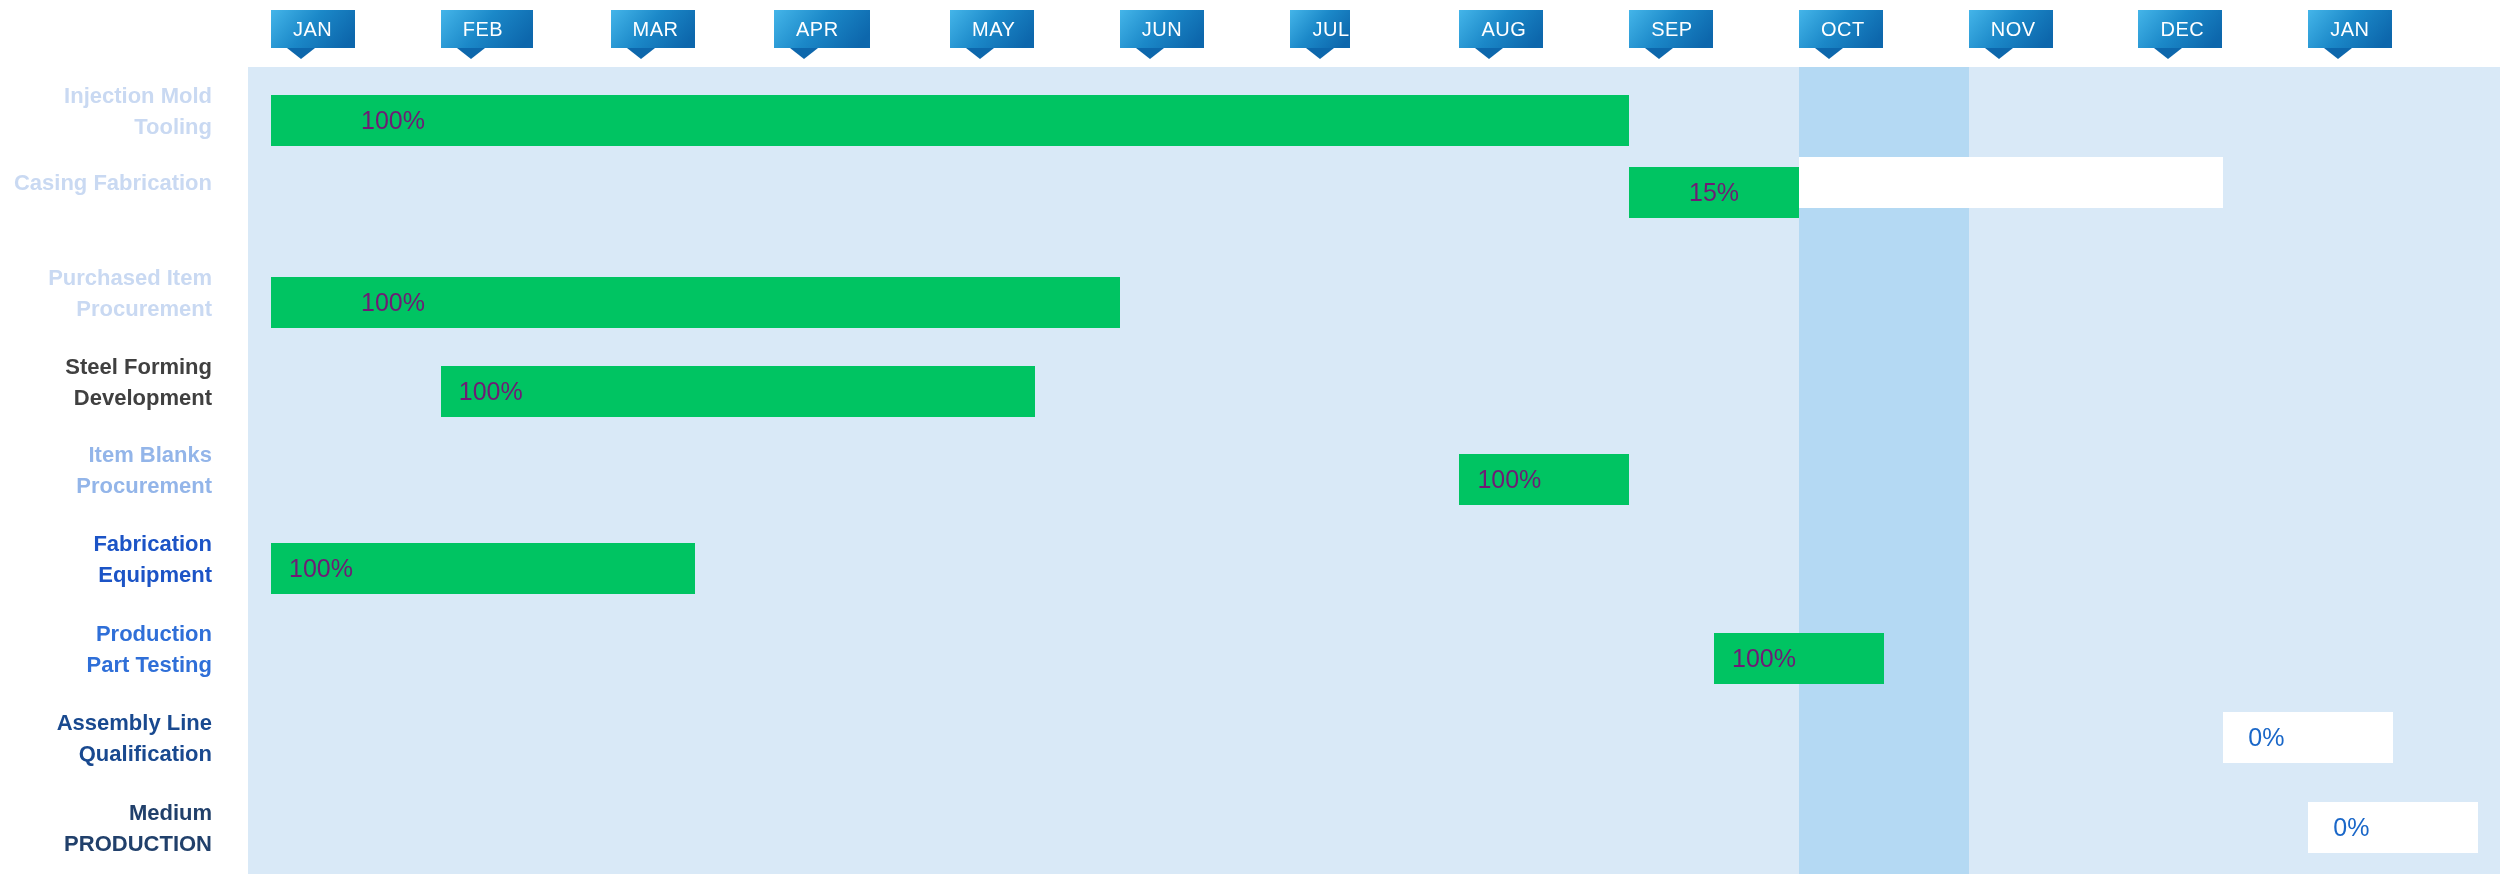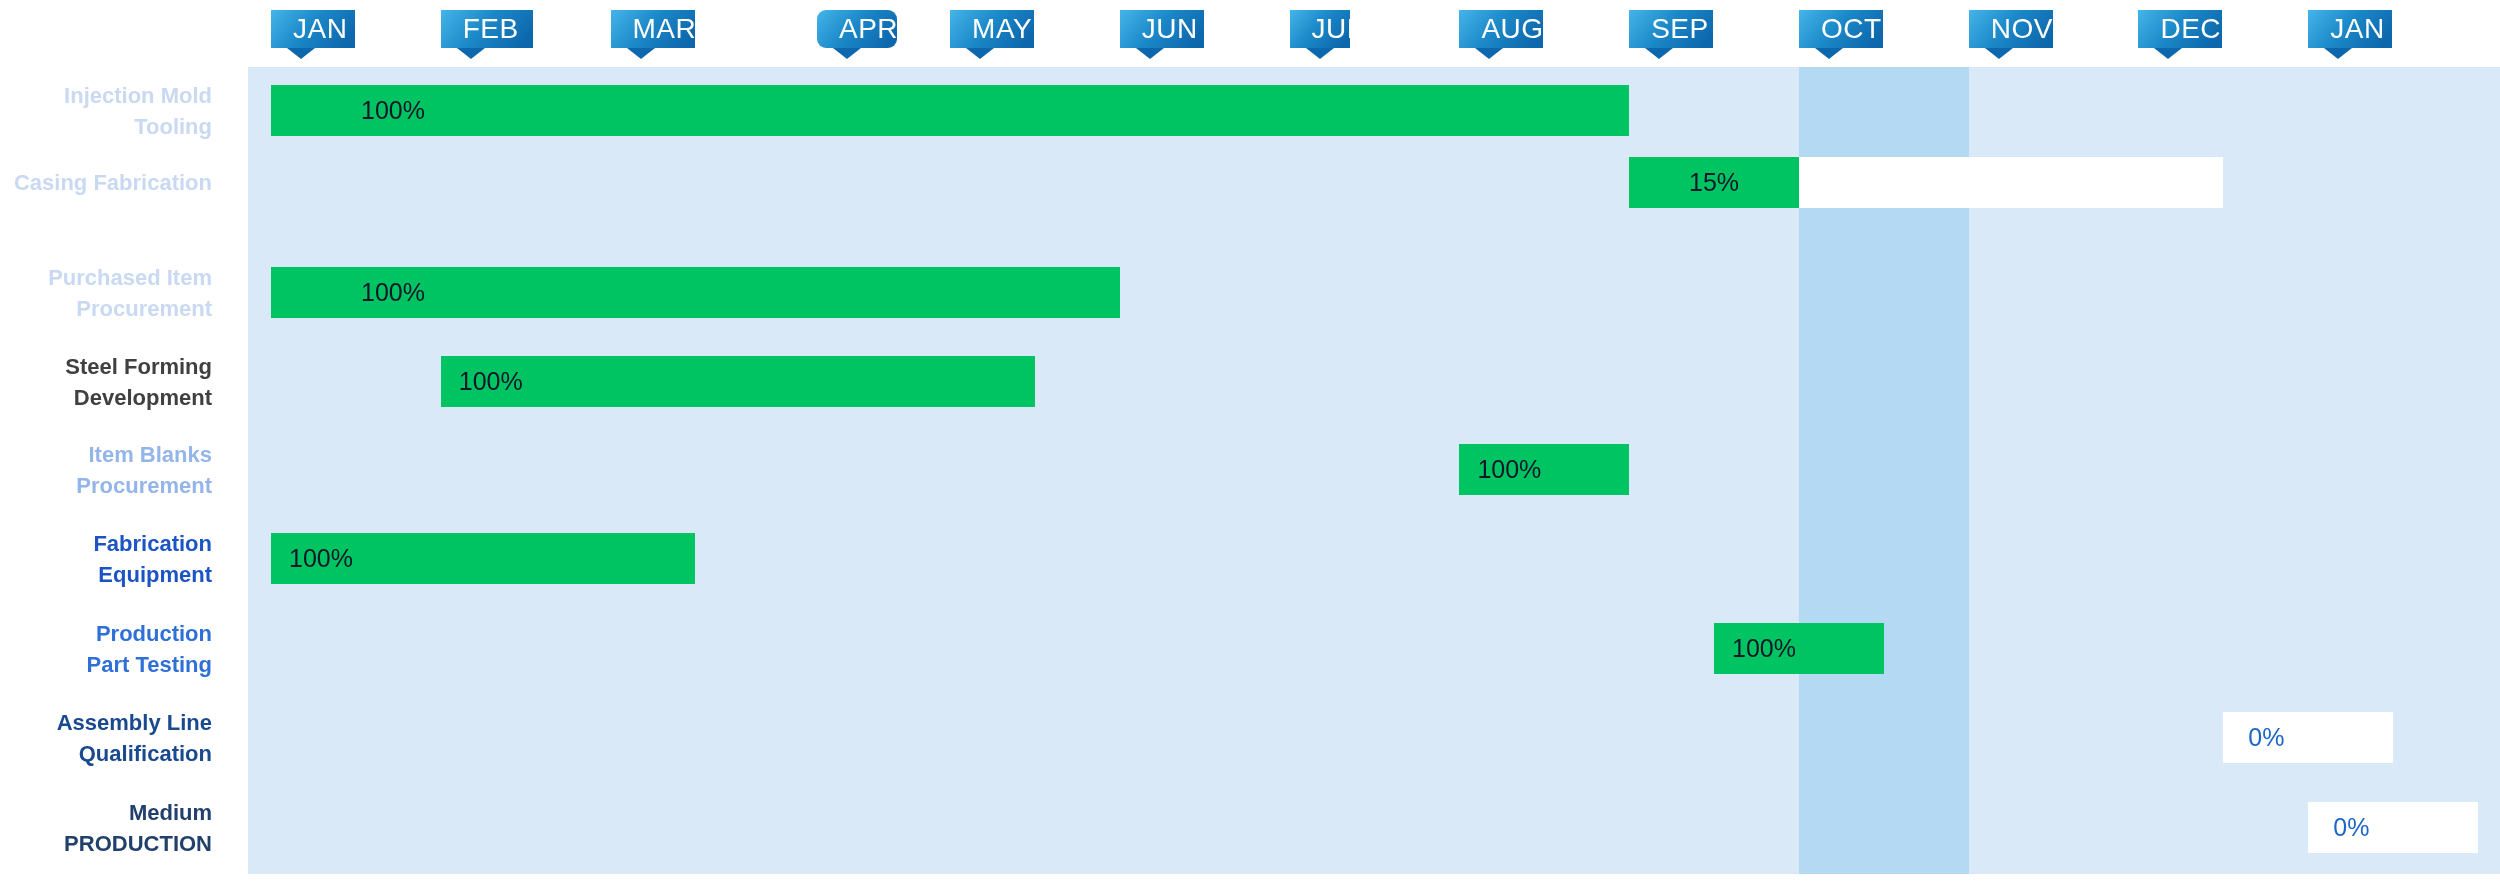--- a/index.html
+++ b/index.html
@@ -7,49 +7,49 @@
     width:2500px;height:884px;overflow:hidden;background:#ffffff;
     font-family:"Liberation Sans","DejaVu Sans",sans-serif;
     position:relative;
   }
   .canvas{position:absolute;left:0;top:0;width:2500px;height:884px;}
   .plot-bg{position:absolute;background:#d9e9f7;}
   .band{position:absolute;background:#b4d9f3;}
   .tag{
     position:absolute;height:38px;
     background:linear-gradient(130deg,#44b5e9 0%,#1b88c8 45%,#0d67ac 90%);
-    color:#ffffff;font-size:28px;line-height:38px;padding-left:22px;
+    color:#ffffff;font-size:20px;line-height:38px;padding-left:22px;
     box-sizing:border-box;letter-spacing:0.5px;
   }
   .tag-notch{
     position:absolute;left:16px;top:38px;width:0;height:0;
     border-left:14px solid transparent;border-right:14px solid transparent;
     border-top:11px solid #0d67ac;
   }
   .task-label{
     position:absolute;left:0;width:212px;text-align:right;
     font-weight:bold;font-size:22px;line-height:31px;
   }
   .bar{position:absolute;height:51px;display:flex;align-items:center;box-sizing:border-box;}
   .bar .pct{font-size:25px;white-space:nowrap;}
-  .bar.done{color:#0f172a;}
+  .bar.done{color:#701a75;margin-top:10px;}
   .bar.todo{background:#ffffff;color:#1a67c8;}
   .seg-remainder{position:absolute;background:#ffffff;height:51px;}
 </style>
 </head>
 <body>
 
 <div class="canvas">
   <div class="plot-bg" id="plot-bg" style="left:248px;top:67px;width:2252px;height:807px;"></div>
   <div class="band" id="highlight-band" style="left: 1798.93px; width: 169.77px; top: 67px; height: 807px; background: rgb(180, 217, 243);"></div>
   <div id="month-tags">
       <div class="tag" style="left: 271px; top: 10px; width: 84px;"><span>JAN</span><span class="tag-notch"></span></div>
       <div class="tag" style="left: 440.77px; top: 10px; width: 92px;"><span>FEB</span><span class="tag-notch"></span></div>
       <div class="tag" style="left: 610.54px; top: 10px; width: 84px;"><span>MAR</span><span class="tag-notch"></span></div>
-      <div class="tag" style="left: 817px; top: 10px; width: 80px; border-radius: 9px;"><span>APR</span><span class="tag-notch"></span></div>
+      <div class="tag" style="left: 774px; top: 10px; width: 96px;"><span>APR</span><span class="tag-notch"></span></div>
       <div class="tag" style="left: 950.08px; top: 10px; width: 84px;"><span>MAY</span><span class="tag-notch"></span></div>
       <div class="tag" style="left: 1119.85px; top: 10px; width: 84px;"><span>JUN</span><span class="tag-notch"></span></div>
       <div class="tag" style="left: 1289.62px; top: 10px; width: 60px; text-align: right;"><span>JUL</span><span class="tag-notch"></span></div>
       <div class="tag" style="left: 1459.39px; top: 10px; width: 84px;"><span>AUG</span><span class="tag-notch"></span></div>
       <div class="tag" style="left: 1629.16px; top: 10px; width: 84px;"><span>SEP</span><span class="tag-notch"></span></div>
       <div class="tag" style="left: 1798.93px; top: 10px; width: 84px;"><span>OCT</span><span class="tag-notch"></span></div>
       <div class="tag" style="left: 1968.7px; top: 10px; width: 84px;"><span>NOV</span><span class="tag-notch"></span></div>
       <div class="tag" style="left: 2138.47px; top: 10px; width: 84px;"><span>DEC</span><span class="tag-notch"></span></div>
       <div class="tag" style="left: 2308.24px; top: 10px; width: 84px;"><span>JAN</span><span class="tag-notch"></span></div>
     </div>

